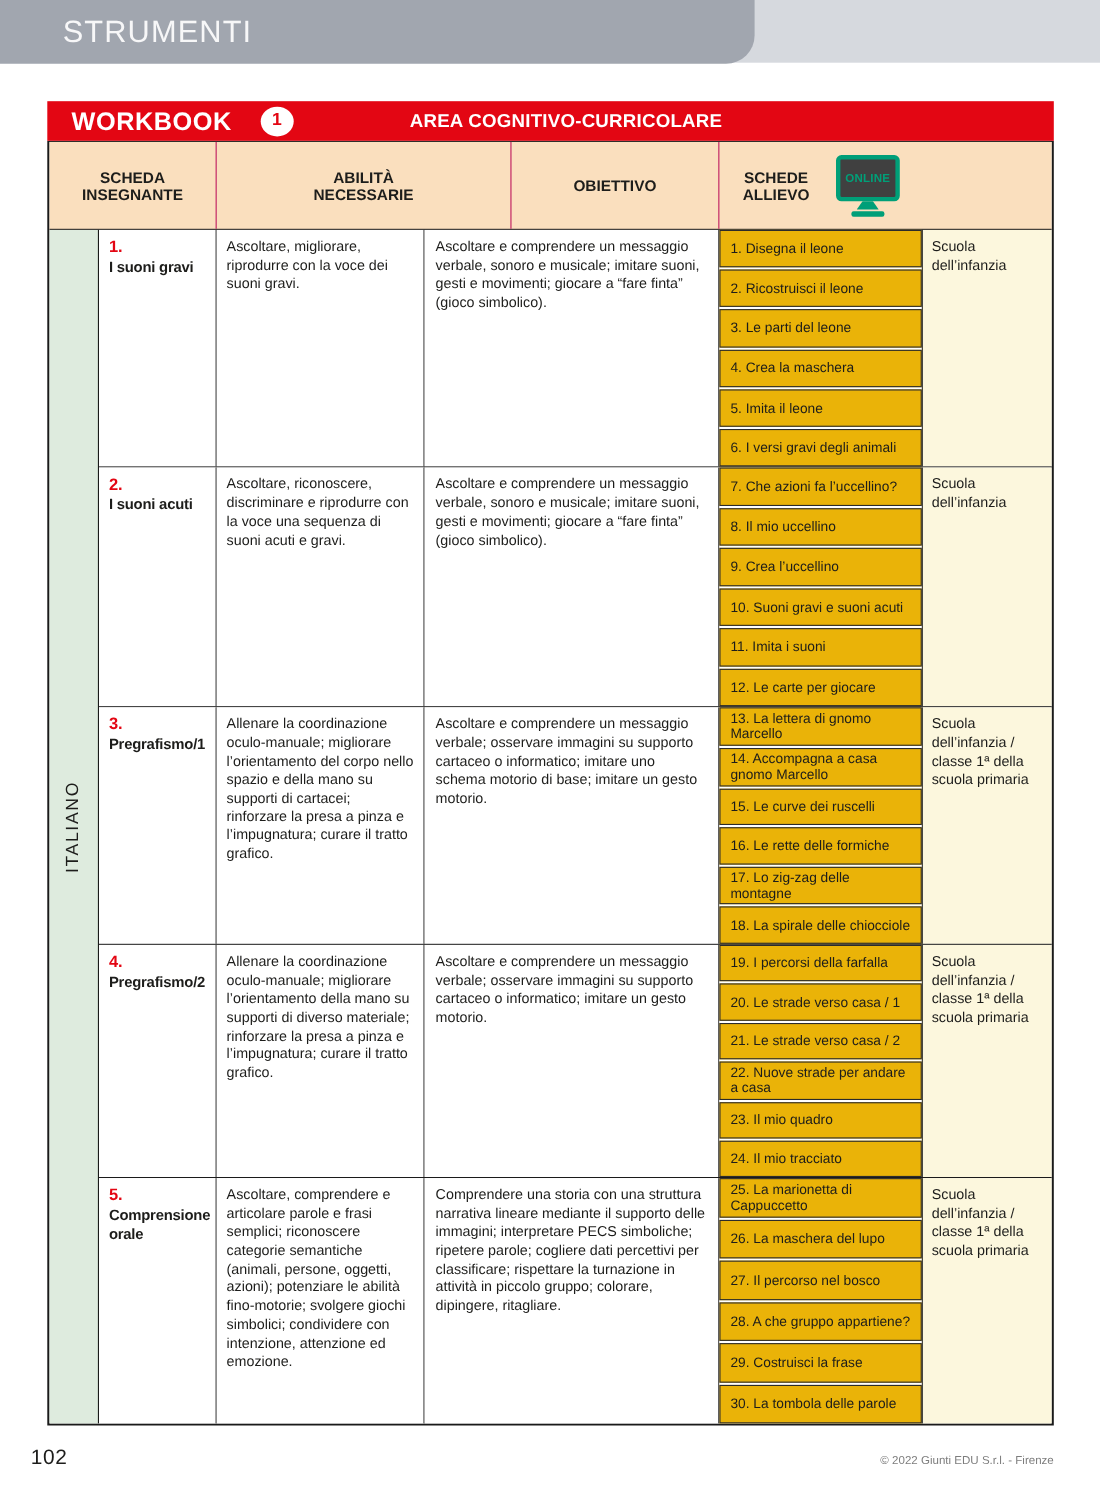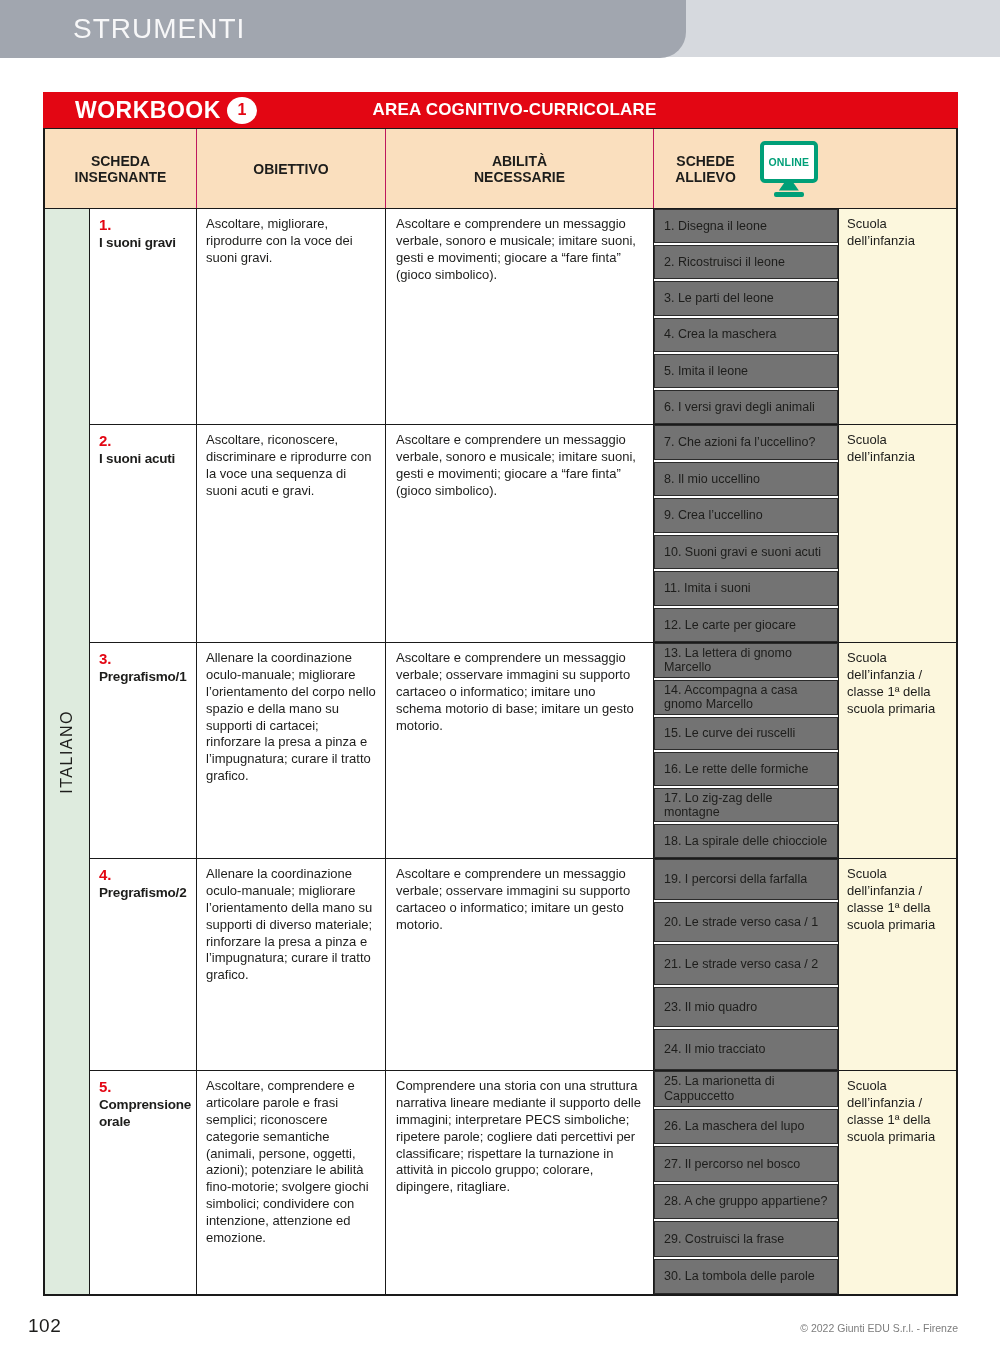--- a/index.html
+++ b/index.html
@@ -15,37 +15,37 @@
   
   .banner-wrap { position:relative; width:1000px; height:58px; }
   .banner-light {
     position:absolute; top:0; right:0; width:420px; height:57px;
     background:#d6d9de;
   }
   .banner-dark {
     position:absolute; top:0; left:0; width:686px; height:58px;
     background:#a1a6af;
     border-bottom-right-radius:26px;
-    display:flex; align-items:center;padding-left:16px;
+    display:flex; align-items:center;
   }
   .banner-title {
     margin-left:57px;
     font-size:28px; font-weight:300; letter-spacing:1px;
     color:#f7f7f8;
   }
 
   
   .content { position:absolute; left:43px; top:92px; width:915px; }
 
   
   .redbar {
     width:100%; height:36px; background:#e30613;
     display:flex; align-items:center; position:relative;
   }
-  .wb-group { display:flex; align-items:center; margin-left:32px; gap:6px; }
+  .wb-group { display:flex; align-items:center; margin-left:22px; gap:26px; }
   .wb-label { color:#ffffff; font-size:23px; font-weight:700; letter-spacing:0.5px; }
   .wb-circle {
     width:30px; height:27px; background:#ffffff; border-radius:50%;
     display:flex; align-items:center; justify-content:center;
   }
   .wb-circle span { color:#e30613; font-size:16px; font-weight:700; }
   .area-title {
     position:absolute; left:0; right:0; text-align:center;
     color:#ffffff; font-size:17px; font-weight:700; letter-spacing:0.2px;padding-left:28px;
   }
@@ -62,21 +62,21 @@
   .thead .hcell:last-child { border-right:none; }
   .h-teacher   { width:152px; font-size:14px; }
   .h-objective { width:189px; font-size:14px; }
   .h-skills    { width:268px; font-size:14px; }
   .h-student   { width:185px; font-size:14px; gap:24px; }
   .h-level     { width:117px; font-size:11.5px; line-height:1.45; }
 
   
   .monitor { display:flex; flex-direction:column; align-items:center; }
   .monitor-screen {
-    width:58px; height:42px; background:#ffffff;
+    width:58px; height:42px; background:#404040;
     border:4px solid #009f78; border-radius:5px;
     display:flex; align-items:center; justify-content:center;
   }
   .monitor-screen span { color:#009f78; font-size:10.5px; font-weight:700; letter-spacing:0.2px; }
   .monitor-stand {
     width:20px; height:8px; background:#009f78;
     clip-path:polygon(28% 0, 72% 0, 100% 100%, 0 100%);
   }
   .monitor-base { width:30px; height:5px; background:#009f78; border-radius:2px; margin-top:1px; }
 
@@ -97,21 +97,21 @@
   .r4 { height:212px; } .r5 { height:224px; }
 
   .cell { border-right:1px solid #1a1a1a; }
   .c-teacher { width:107px; padding:7px 6px 6px 9px; background:#ffffff; }
   .num { color:#e30613; font-weight:700; font-size:15px; line-height:1.25; }
   .ttl { color:#1d1d1b; font-weight:700; font-size:13.5px; line-height:1.25; letter-spacing:-0.2px; }
   .c-objective { width:189px; padding:7px 9px; font-size:13px; line-height:1.3; background:#ffffff; }
   .c-skills { width:268px; padding:7px 10px; font-size:13px; line-height:1.3; background:#ffffff; }
   .c-cards { width:185px; background:#ffffff; display:flex; flex-direction:column; gap:2px; padding:0; }
   .card {
-    flex:1; background:#737373; border:1px solid #2b2b2b;
+    flex:1; background:#eab308; border:1px solid #2b2b2b;
     display:flex; align-items:center;
     padding:2px 6px 2px 9px; font-size:12.5px; line-height:1.15;
   }
   .c-level { width:117px; background:#fcf7dd; padding:7px 6px 6px 8px; font-size:13px; line-height:1.3; border-right:none; }
 
   
   .footer {
     position:absolute; left:28px; right:42px; top:1315px;
     display:flex; justify-content:space-between; align-items:baseline;
   }
@@ -138,23 +138,23 @@
         </span>
     </div>
     <div class="area-title">AREA COGNITIVO-CURRICOLARE</div>
   </div>
 
   <div class="table">
 
     <div class="thead">
       <div class="hcell h-teacher">SCHEDA
 INSEGNANTE</div>
-      <div class="hcell h-objective">OBIETTIVO</div>
       <div class="hcell h-skills">ABILITÀ
 NECESSARIE</div>
+      <div class="hcell h-objective">OBIETTIVO</div>
       <div class="hcell h-student">
         <span>SCHEDE
 ALLIEVO</span>
         <span class="monitor">
           <span class="monitor-screen"><span>ONLINE</span></span>
           <span class="monitor-stand"></span>
           <span class="monitor-base"></span>
         </span>
       </div>
     </div>
@@ -224,20 +224,21 @@
           <div class="cell c-teacher">
             <div class="num">4.</div>
             <div class="ttl">Pregrafismo/2</div>
           </div>
           <div class="cell c-objective">Allenare la coordinazione oculo-manuale; migliorare l’orientamento della mano su supporti di diverso materiale; rinforzare la presa a pinza e l’impugnatura; curare il tratto grafico.</div>
           <div class="cell c-skills">Ascoltare e comprendere un messaggio verbale; osservare immagini su supporto cartaceo o informatico; imitare un gesto motorio.</div>
           <div class="cell c-cards">
             <div class="card">19. I percorsi della farfalla</div>
             <div class="card">20. Le strade verso casa / 1</div>
             <div class="card">21. Le strade verso casa / 2</div>
+            <div class="card">22. Nuove strade per andare a casa</div>
             <div class="card">23. Il mio quadro</div>
             <div class="card">24. Il mio tracciato</div>
           </div>
           <div class="cell c-level">Scuola dell’infanzia / classe 1ª della scuola primaria</div>
         </div>
 
         <div class="trow r5">
           <div class="cell c-teacher">
             <div class="num">5.</div>
             <div class="ttl">Comprensione orale</div>

